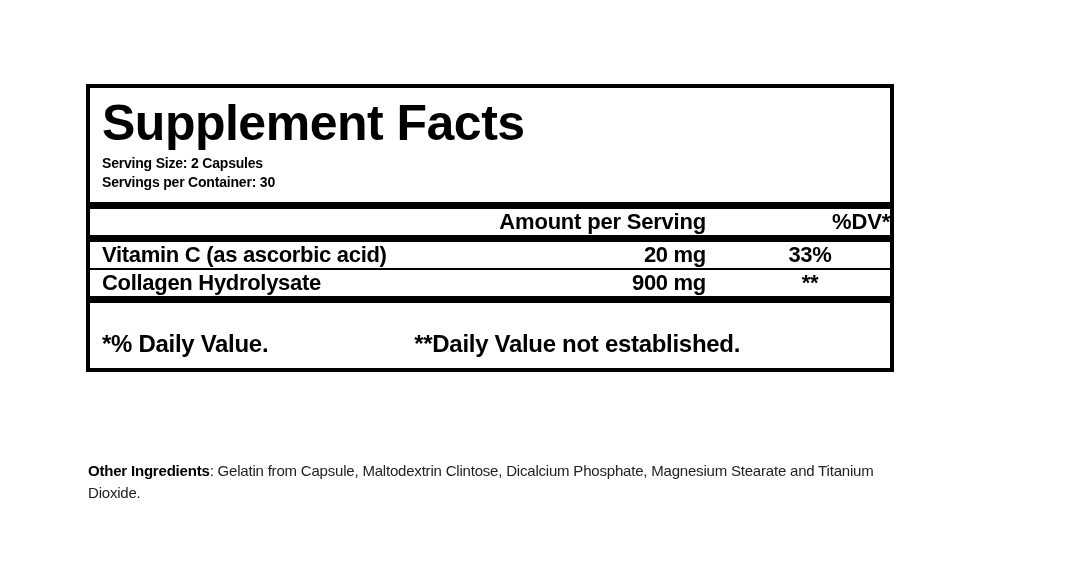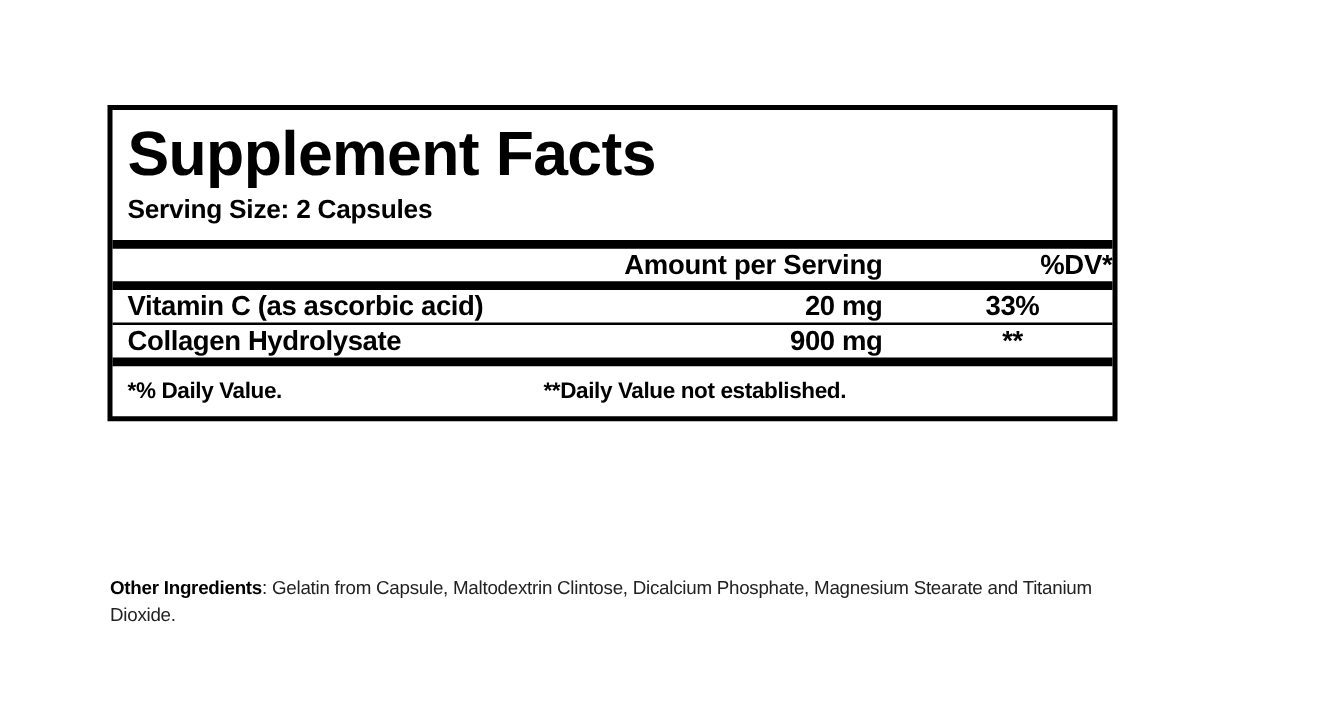--- a/index.html
+++ b/index.html
@@ -41,21 +41,21 @@
   .title {
     font-size: 50px;
     font-weight: bold;
     letter-spacing: -0.5px;
     line-height: 1.0;
     margin: 4px 0 6px 0;
     font-family: "Liberation Sans", sans-serif;
   }
 
   .serving-line {
-    font-size: 21px;
+    font-size: 14px;
     font-weight: bold;
     line-height: 1.35;
     letter-spacing: -0.2px;
   }
 
   .rule-thick {
     height: 7px;
     background: #000000;
     width: 100%;
   }
@@ -108,22 +108,22 @@
     padding: 0;
   }
   .divider-thin {
     height: 2px;
     background: #000000;
   }
 
   .footnote {
     display: flex;
     align-items: baseline;
-    padding: 9px 14px 10px 12px;
-    font-size: 18px;
+    padding: 27px 14px 10px 12px;
+    font-size: 24px;
     font-weight: bold;
     letter-spacing: -0.3px;
   }
   .footnote .left { flex: 0 0 auto; }
   .footnote .right {
     flex: 1 1 auto;
     text-align: center;
     padding-left: 10px;
   }
 
@@ -142,20 +142,21 @@
 </head>
 <body>
 
 <div class="page">
 
   <div class="panel">
 
     <div class="sec-header">
       <div class="title">Supplement Facts</div>
       <div class="serving-line">Serving Size: 2 Capsules</div>
+      <div class="serving-line">Servings per Container: 30</div>
     </div>
 
     <div class="rule-thick"></div>
 
     <table class="facts">
       <colgroup>
         <col class="col-name">
         <col class="col-amt">
         <col class="col-dv">
       </colgroup>

